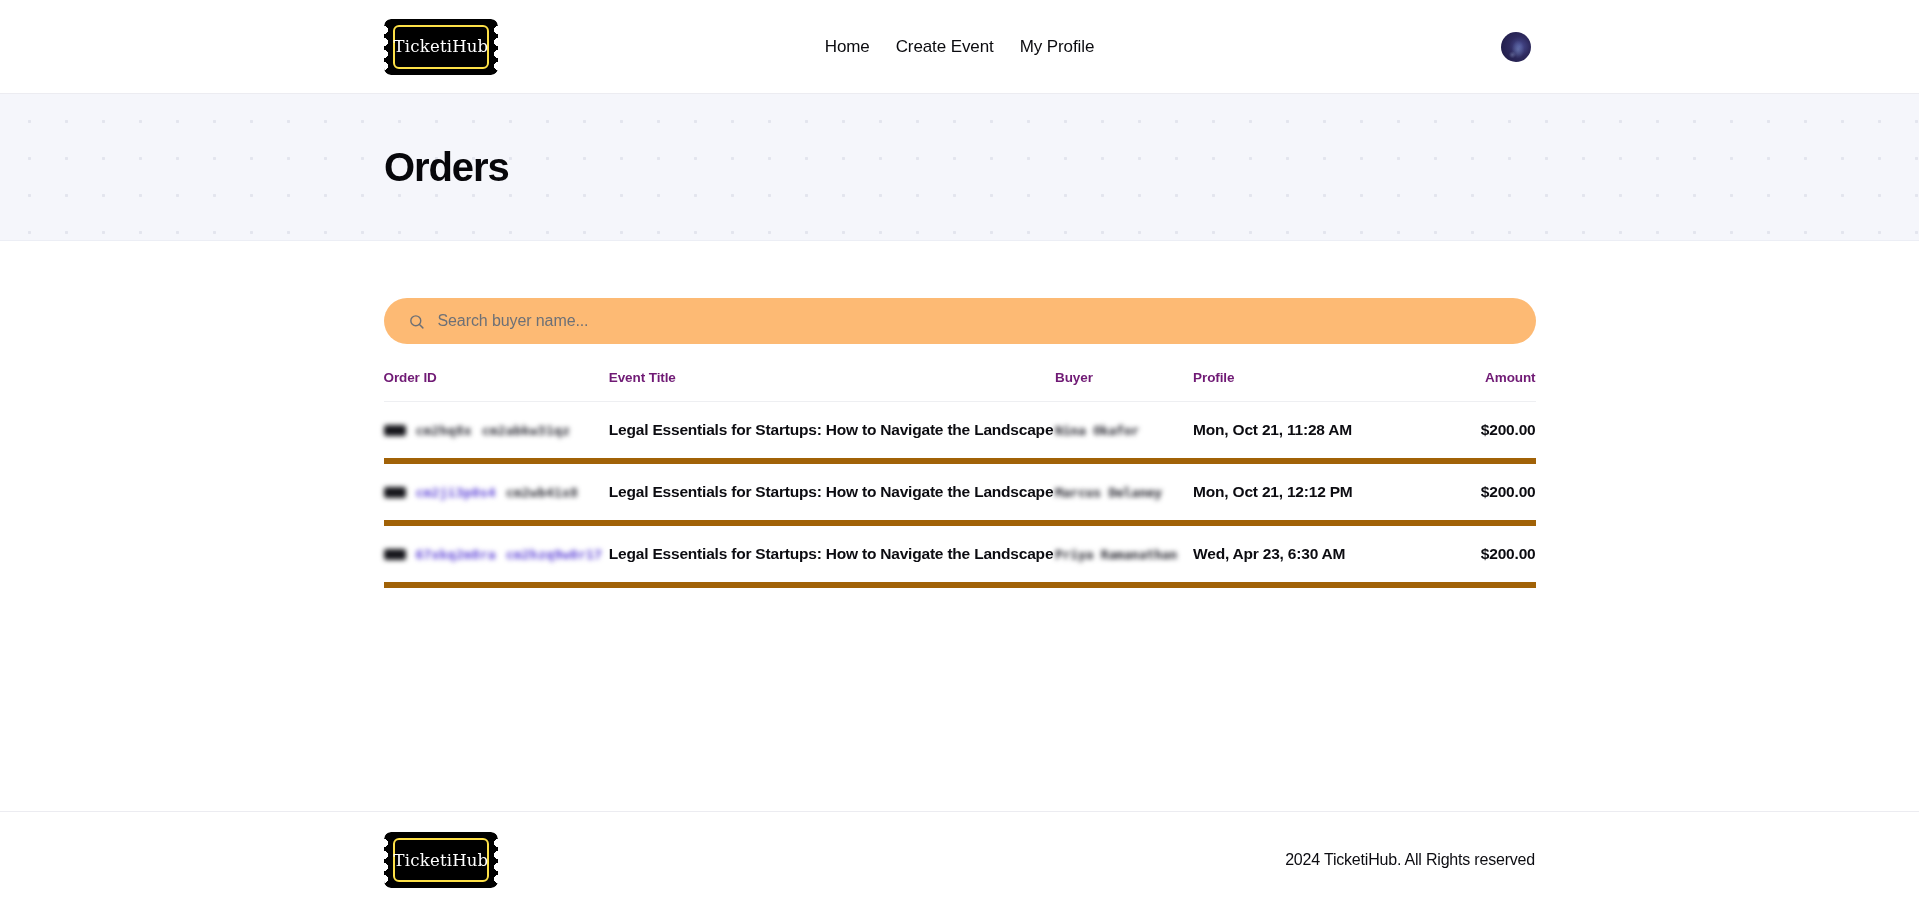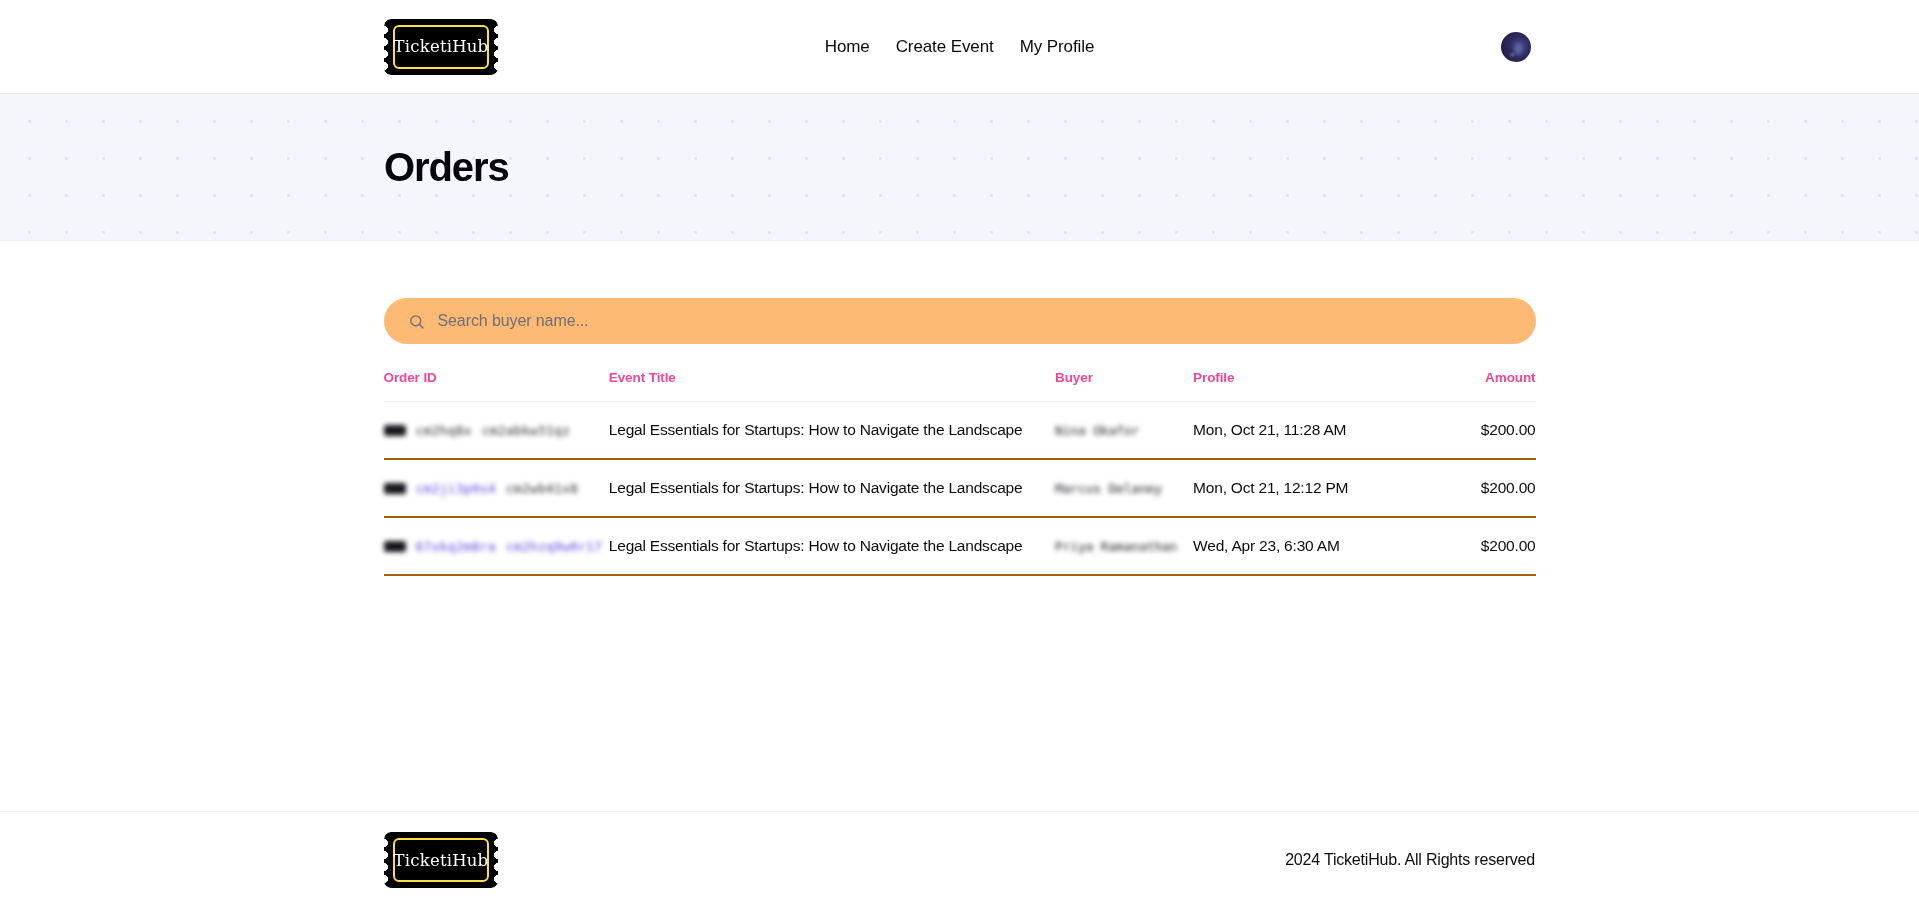--- a/index.html
+++ b/index.html
@@ -187,32 +187,33 @@
   .orders-table {
     width: 100%;
     border-collapse: collapse;
     margin-top: 26px;
     table-layout: fixed;
   }
   .orders-table th {
     text-align: left;
     font-size: 13.5px;
     font-weight: 700;
-    color: #ec4899;
+    color: #701a75;
     padding: 0 0 16px 0;
     border-bottom: 1px solid #eeeff2;
     letter-spacing: -0.1px;
   }
   .orders-table td {
     font-size: 15.5px;
     color: #0c0c11;
     padding: 19px 0;
-    border-bottom: 2px solid #a16207;
+    border-bottom: 6px solid #a16207;
     vertical-align: middle;
     letter-spacing: -0.2px;
+    font-weight: bold;
   }
   .col-order  { width: 204px; }
   .col-event  { width: 404px; }
   .col-buyer  { width: 125px; }
   .col-created{ width: 190px; }
   .col-amount { width: 120px; text-align: right; }
   th.col-amount, td.col-amount { text-align: right; }
 
   
   .redacted {

